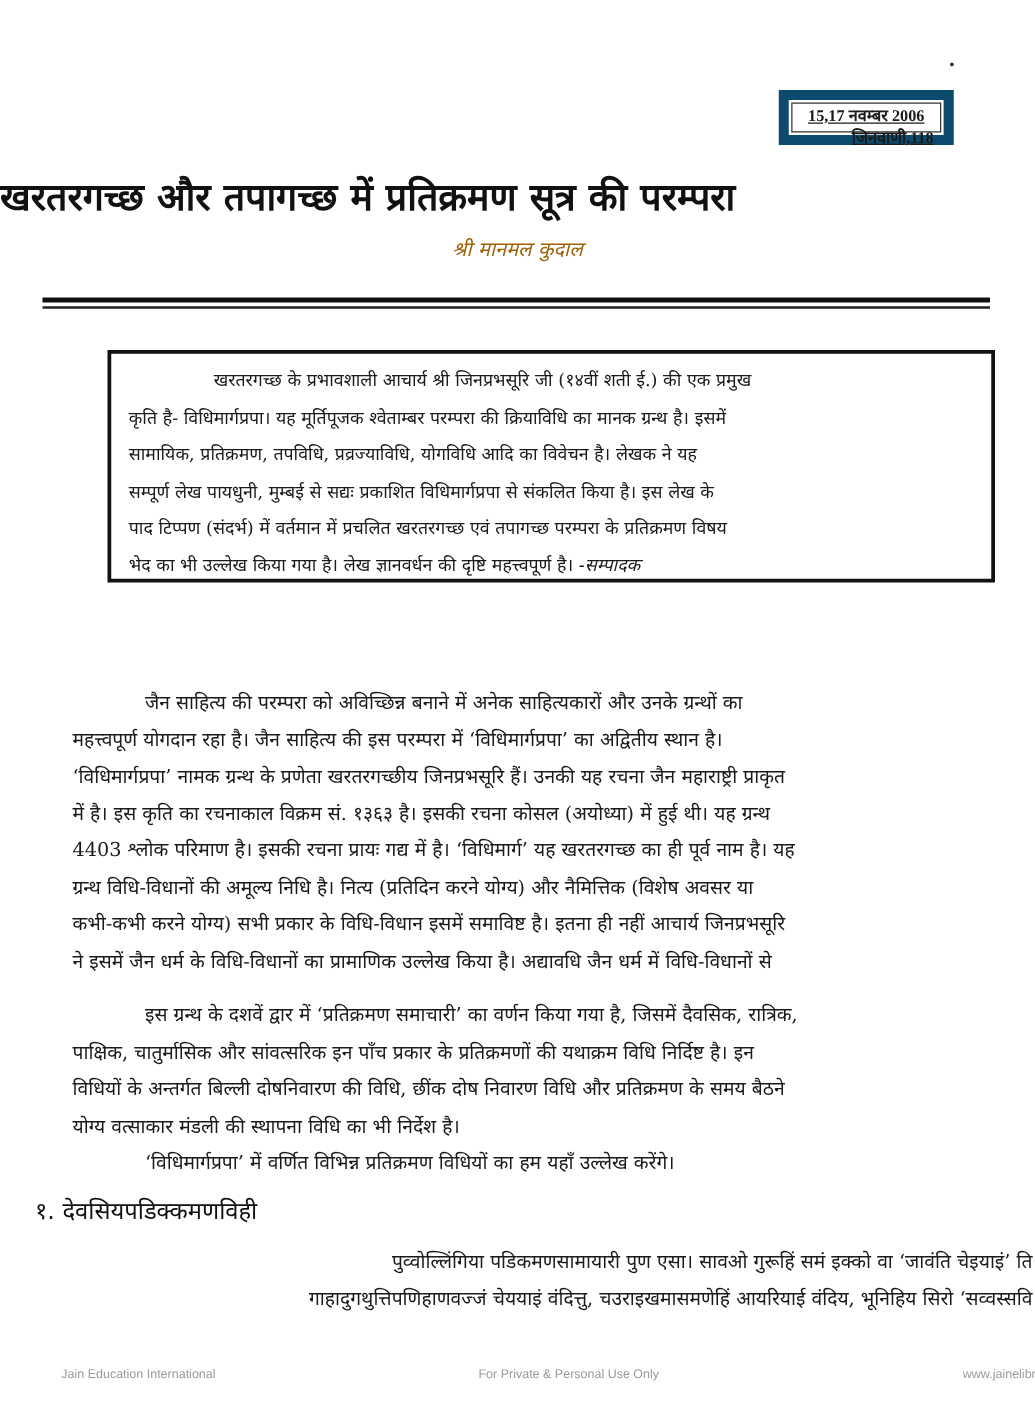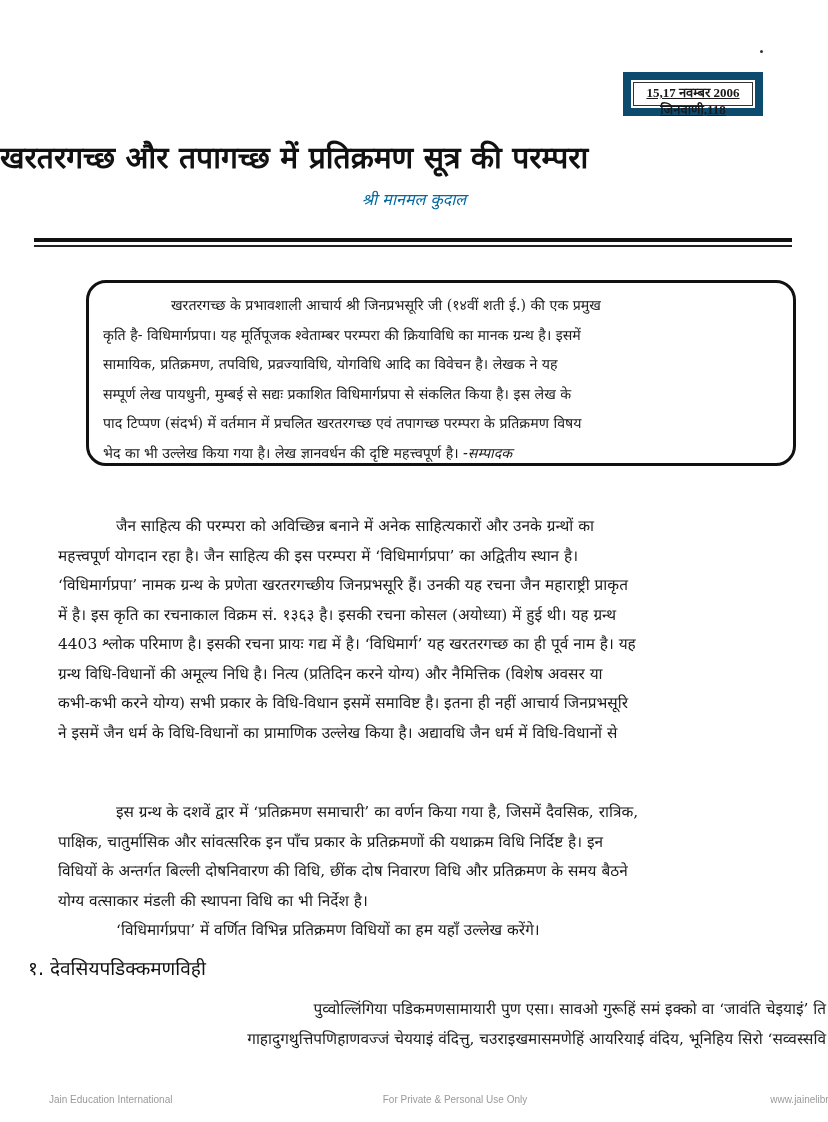--- a/index.html
+++ b/index.html
@@ -8,48 +8,48 @@
     font-family: "DejaVu Serif", "Liberation Serif", serif; color: #1a1a1a;
     overflow: hidden;
   }
   .stamp {
     position: absolute; left: 623px; top: 72px; width: 140px; height: 44px;
     border: 8px solid #0c4a6e; box-shadow: inset 0 0 0 2px #fff, inset 0 0 0 3px #333;
     font-family: "Liberation Serif", serif; font-weight: bold; font-size: 13px;
     padding: 4px 8px; box-sizing: border-box; line-height: 17px; text-decoration: underline;
   }
   .stamp .row1 { text-align: center; }
-  .stamp .row2 { display: flex; justify-content: center; }
+  .stamp .row2 { display: flex; justify-content: flex-end; }
   .dot { position: absolute; left: 760px; top: 50px; width: 3px; height: 3px; background: #333; border-radius: 50%; }
   .title {
     position: absolute; left: 0; top: 136px; width: 828px; 
     font-family: "DejaVu Sans", sans-serif; font-weight: bold; font-size: 30px;
     letter-spacing: 0px; color: #111;
   }
   .author {
     position: absolute; left: 0; top: 188px; width: 828px; text-align: center;
-    font-family: "DejaVu Serif", serif; font-style: italic; font-size: 16px; color: #0369a1;
+    font-family: "DejaVu Serif", serif; font-style: italic; font-size: 16px; color: #a16207;
   }
   .rule1 { position: absolute; left: 34px; top: 238px; width: 758px; height: 4px; background: #111; }
   .rule2 { position: absolute; left: 34px; top: 245px; width: 758px; height: 2px; background: #222; }
   .boxnote {
     position: absolute; left: 86px; top: 280px; width: 710px; height: 186px;
-    border: 3px solid #111; border-radius: 20px; box-sizing: border-box;
+    border: 3px solid #111; border-radius: 0; box-sizing: border-box;
     padding: 8px 14px 6px 14px;
     font-size: 14.2px; line-height: 29.5px; text-align: justify; color: #1a1a1a;
   }
   .boxnote .line { white-space: nowrap; }
   .boxnote .indent { padding-left: 68px; }
   .editor { font-style: italic; }
   .body {
     position: absolute; left: 58px; top: 512px; width: 768px;
     font-size: 15.4px; line-height: 29.5px; color: #1a1a1a;
   }
   .body .line { white-space: nowrap; }
-  .body .ind { padding-left: 58px; }
+  .body .ind { padding-left: 58px; margin-top: 36px; }
   .para2 { position: absolute; left: 58px; top: 798px; width: 768px; font-size: 15.4px; line-height: 29.5px; }
   .para2 .line { white-space: nowrap; }
   .para2 .ind { padding-left: 58px; }
   .heading {
     position: absolute; left: 28px; top: 955px; font-family: "DejaVu Sans", sans-serif;
     font-weight: normal; font-size: 19px; color: #111;
   }
   .para3 { position: absolute; left: 58px; top: 995px; width: 768px; font-size: 15.4px; line-height: 29.5px; }
   .para3 .line { white-space: nowrap; text-align: right; }
   .para3 .ind { padding-left: 58px; }

